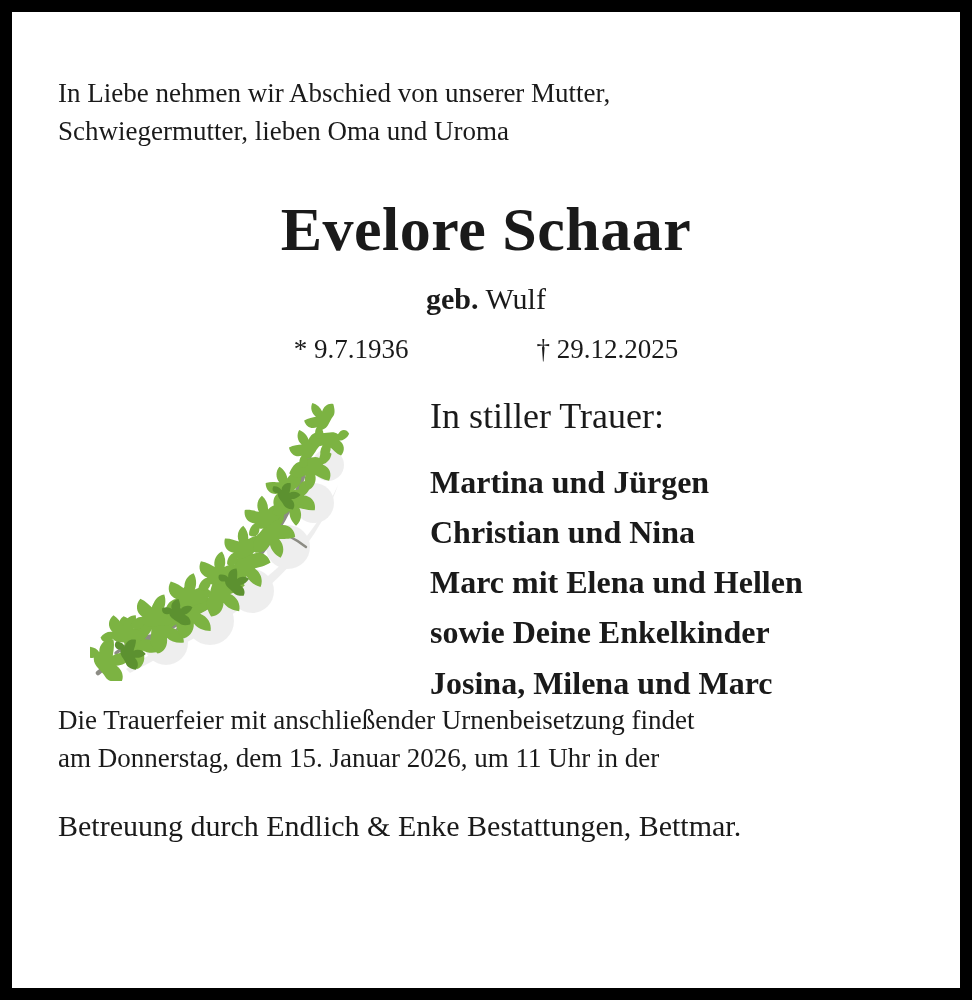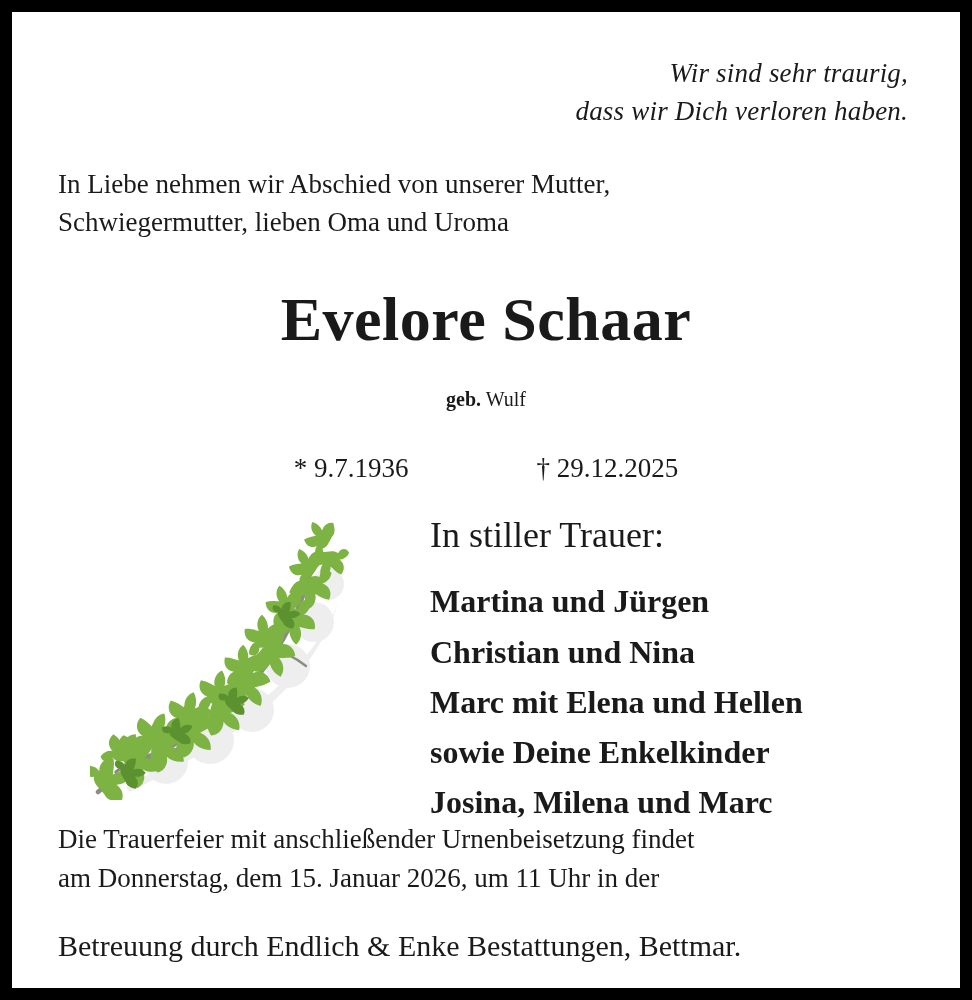--- a/index.html
+++ b/index.html
@@ -52,35 +52,34 @@
     text-align: center;
     font-size: 62px;
     font-weight: bold;
     letter-spacing: 0.5px;
     margin-top: 46px;
     line-height: 1.05;
   }
 
   .maiden {
     text-align: center;
-    font-size: 20px;
-    margin-top: 36px;
+    font-size: 30px;
+    margin-top: 20px;
   }
   .maiden .abbr { font-weight: bold; }
 
   .dates {
     margin-top: 18px;
     display: flex;
     justify-content: center;
     gap: 128px;
     font-size: 27px;
   }
   .dates .date-item {
     white-space: nowrap;
-    margin-top: 24px;
   }
 
   .mid {
     position: relative;
     margin-top: 26px;
     height: 300px;
   }
 
   .ivy {
     position: absolute;
@@ -117,24 +116,20 @@
     font-size: 30px;
     line-height: 1.4;
   }
 </style>
 </head>
 <body>
 
 <div class="obituary">
   <div class="card">
 
-    <div class="epitaph">
-      <div>Wir sind sehr traurig,</div>
-      <div>dass wir Dich verloren haben.</div>
-    </div>
 
     <div class="intro">
       <div>In Liebe nehmen wir Abschied von unserer Mutter,</div>
       <div>Schwiegermutter, lieben Oma und Uroma</div>
     </div>
 
     <div class="name">Evelore Schaar</div>
 
     <div class="maiden">
       <span class="abbr">geb.</span>

